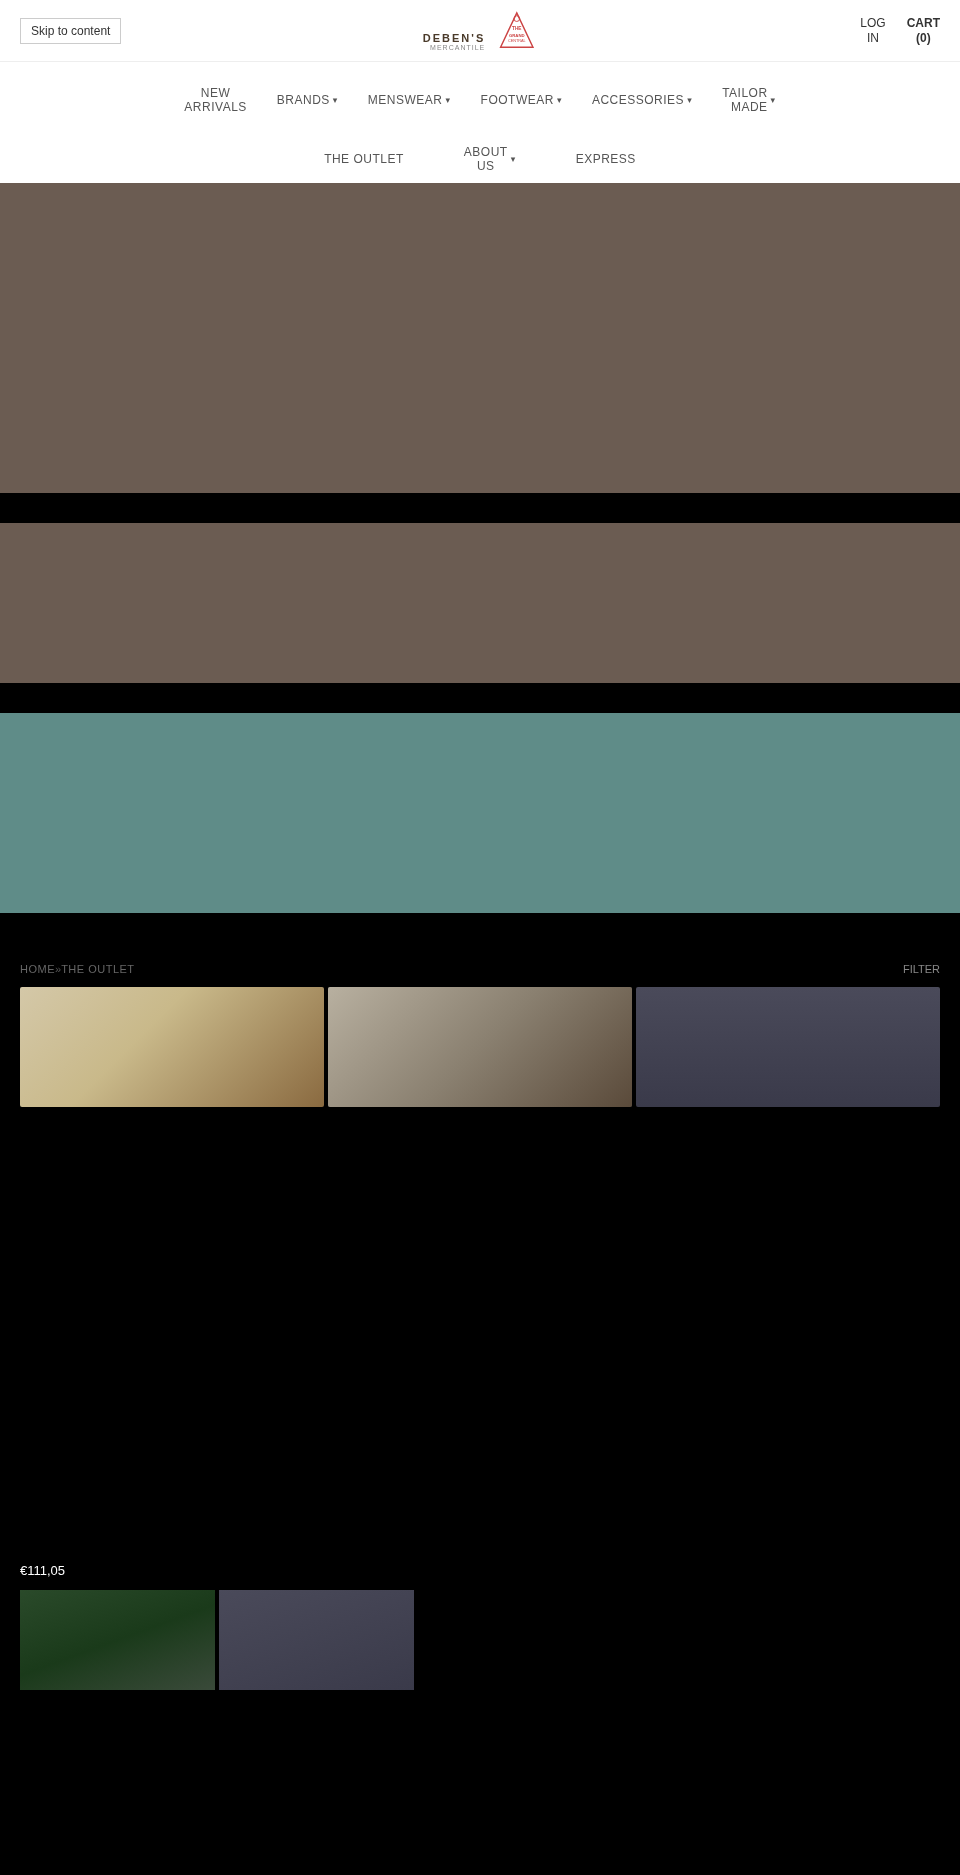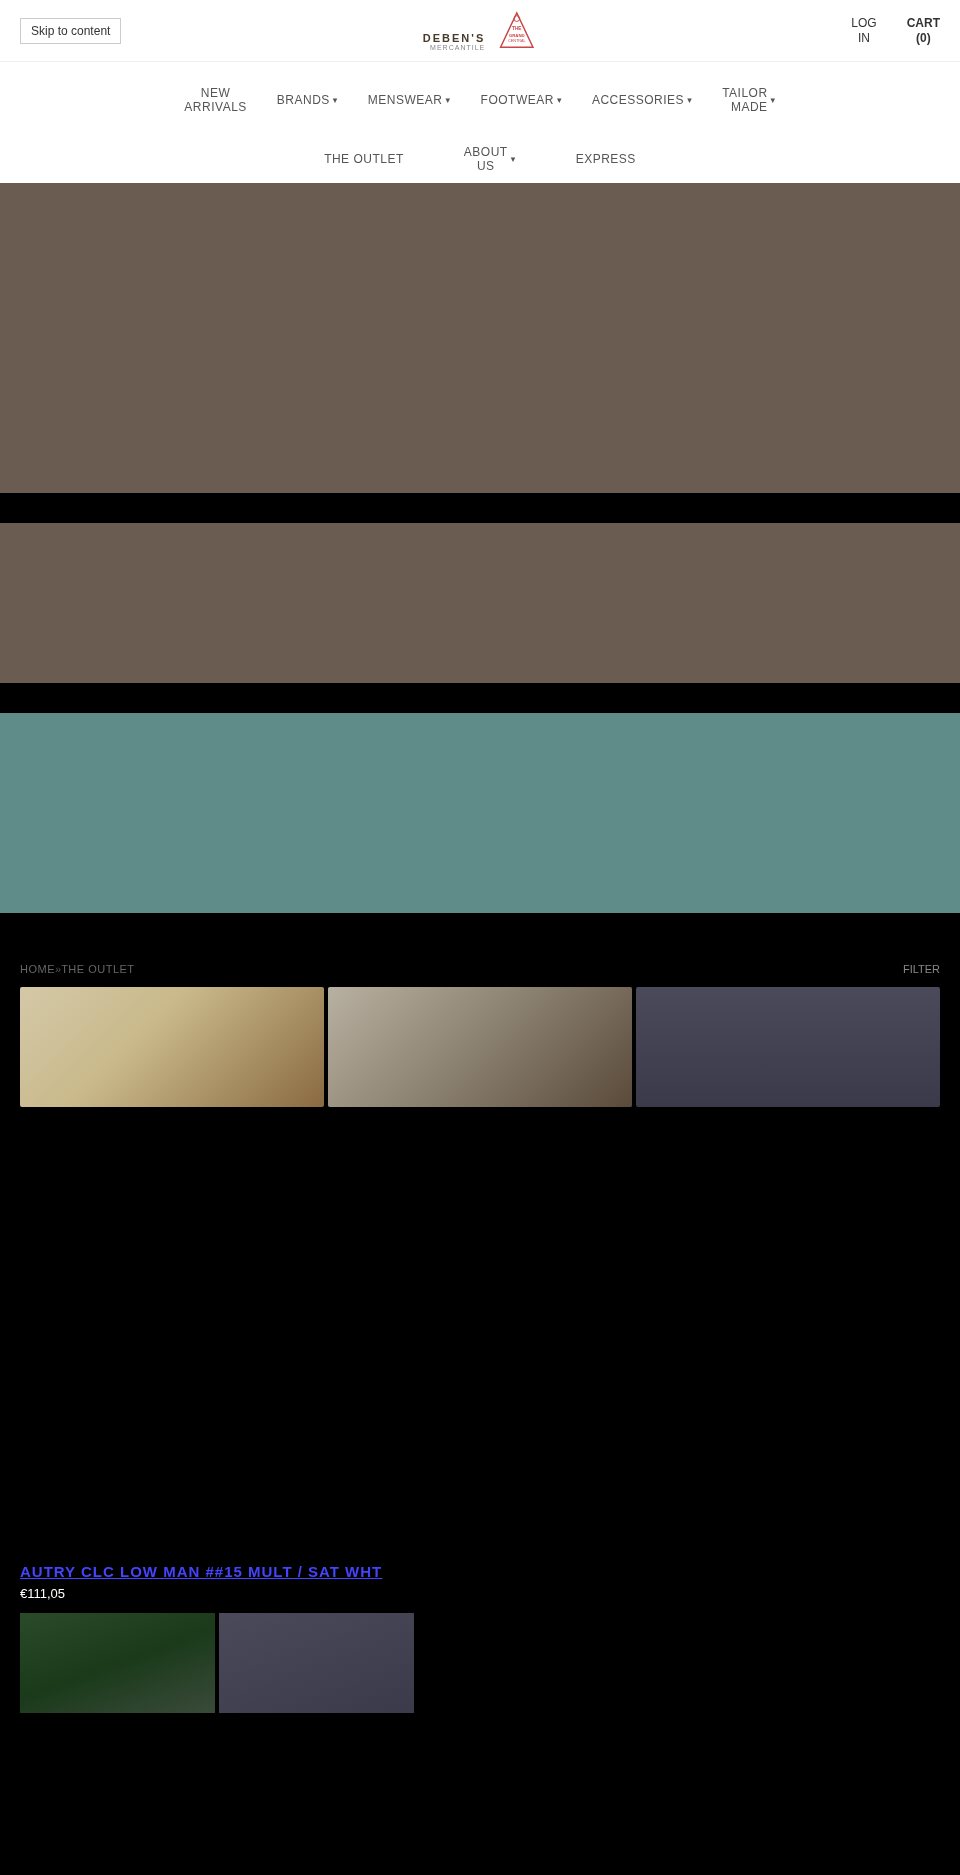--- a/index.html
+++ b/index.html
@@ -35,21 +35,21 @@
       width: 40px;
       height: 40px;
       display: flex;
       flex-direction: column;
       align-items: center;
       justify-content: center;
     }
     .header-right {
       display: flex;
       align-items: center;
-      gap: 30px;
+      gap: 21px;
     }
     .log-in {
       font-size: 12px;
       color: #333;
       text-align: center;
       line-height: 1.2;
       cursor: pointer;
     }
     .cart-btn {
       font-size: 12px;
@@ -306,21 +306,20 @@
     </div>
     <div class="product-img-placeholder">
       <div class="img-shop-interior"></div>
     </div>
   </div>
 </div>
 
 <div class="large-black"></div>
 
 <div class="product-listing">
-  <div class="product-title-link">AUTRY CLC LOW MAN ##15 MULT / SAT WHT</div>
   <div class="product-price">€111,05</div>
 
   <div class="product-imgs-row2">
     <div class="img2-left"></div>
     <div class="img2-right"></div>
   </div>
 </div>
 
 <div style="background:#000; height:100px;"></div>
 

